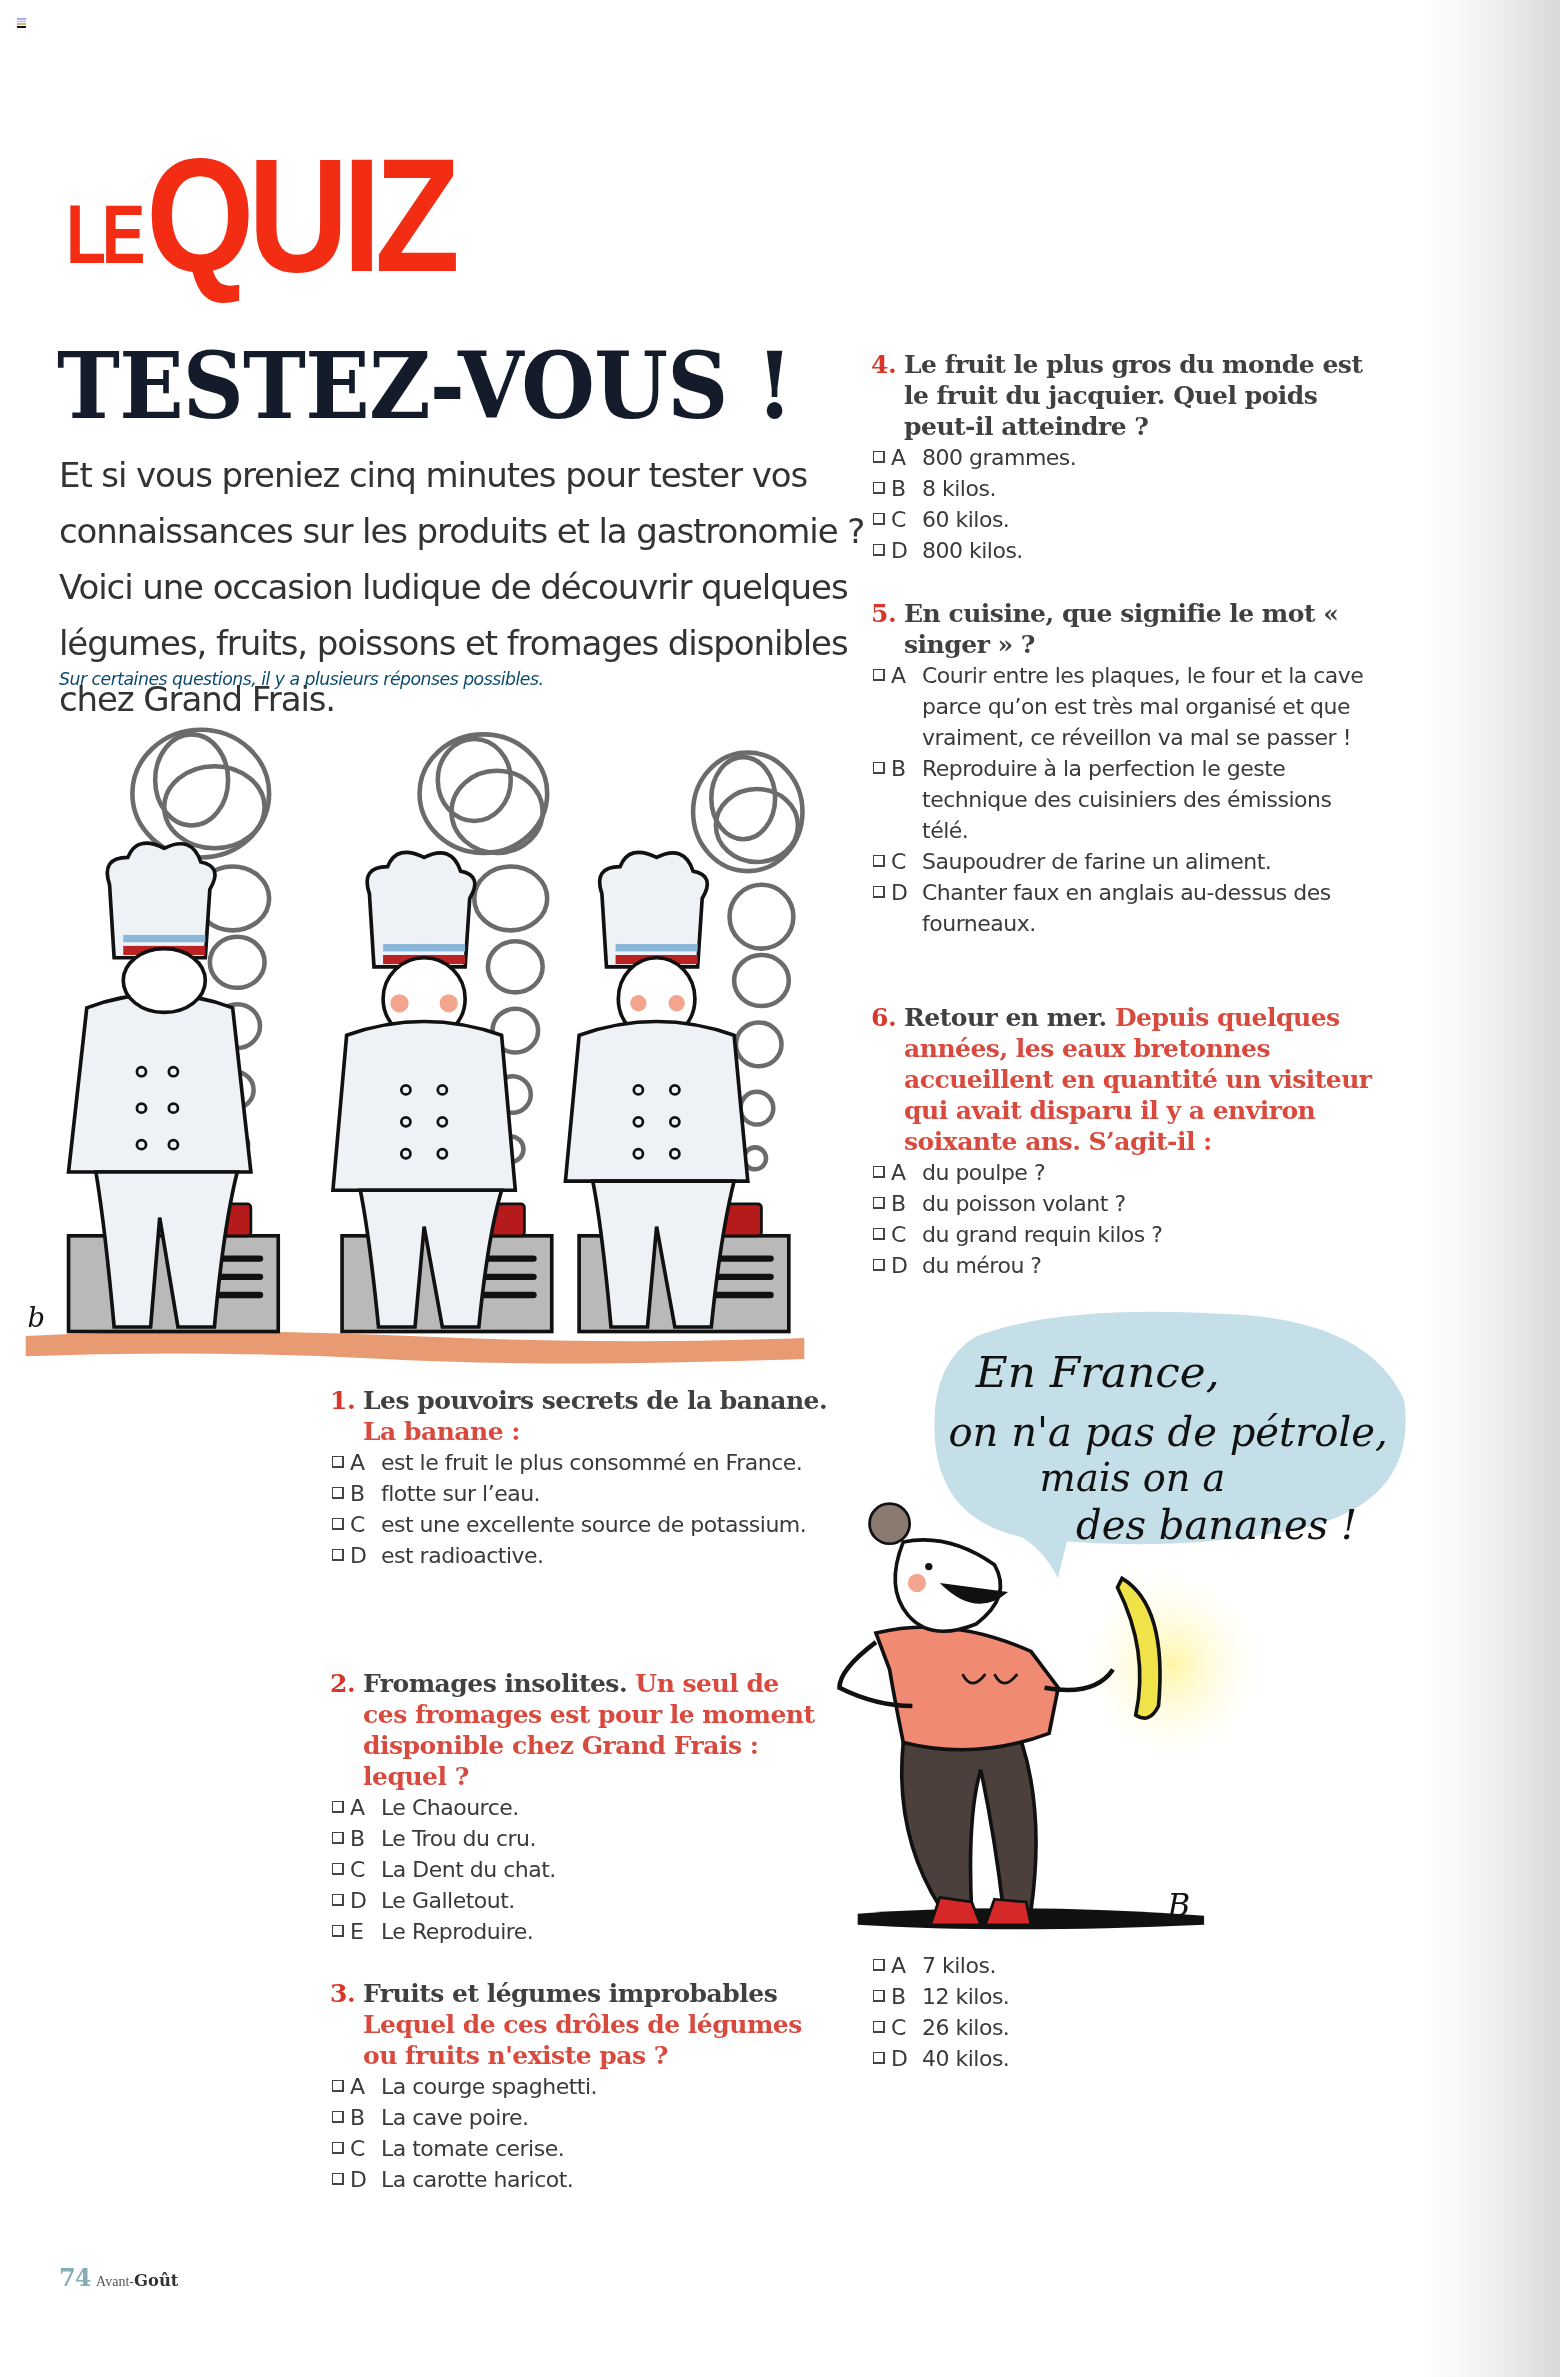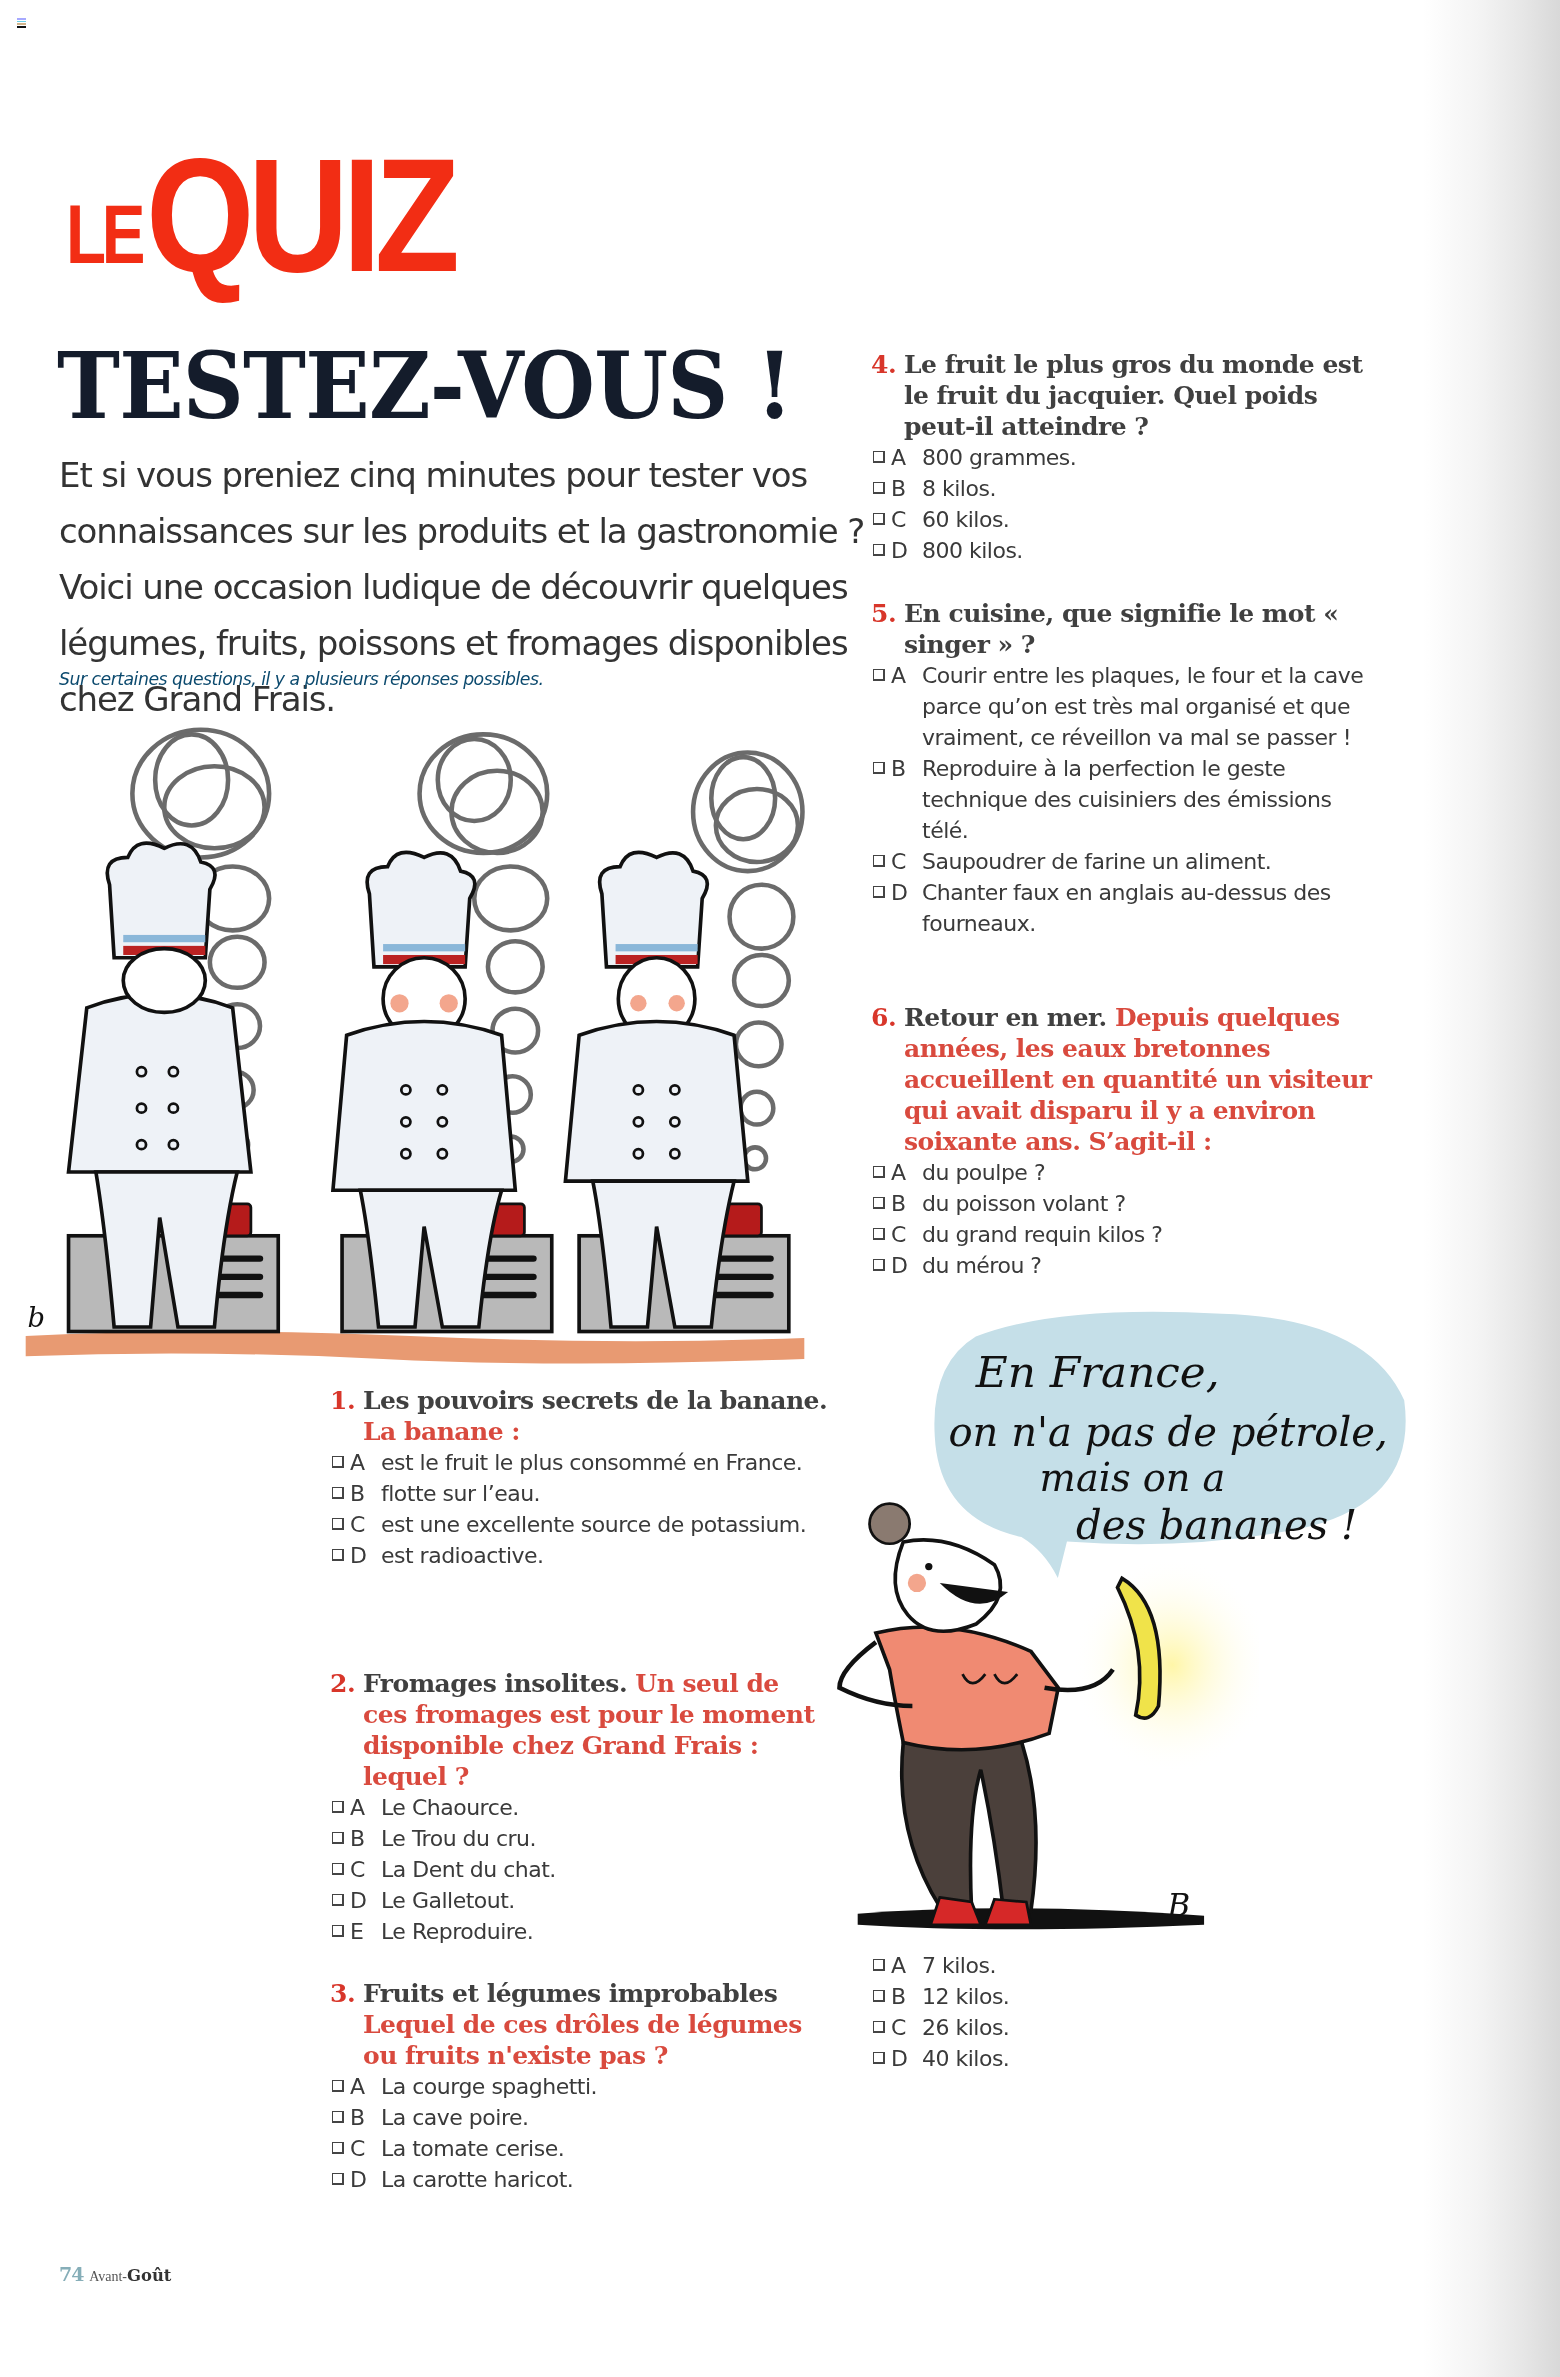--- a/index.html
+++ b/index.html
@@ -33,21 +33,21 @@
   .opt { font-family:"DejaVu Sans", sans-serif; font-size:22px; line-height:31px; color:#3a3a3a; position:relative; padding-left:33px; letter-spacing:-0.5px; }
   .opt .box { position:absolute; left:1.8px; top:9px; width:12px; height:12px; border:1.4px solid #444; border-right-width:2.7px; border-bottom-width:2.7px; box-sizing:border-box; background:#fff; }
   .opt .letter { position:absolute; left:20px; top:0; }
   .opt .txt { display:block; padding-left:18px; }
 
   .chef-illus { left:18px; top:707px; width:794px; height:661px; }
   .bubble-illus { left:921px; top:1300px; width:497px; height:278px; }
   .woman-illus { left:821px; top:1469px; width:438px; height:474px; }
 
   .footer { left:59px; top:2263px; white-space:nowrap; }
-  .footer .page { font-family:"DejaVu Serif", serif; font-weight:bold; font-size:19px; color:#86aeb8; letter-spacing:-0.9px; }
+  .footer .page { font-family:"DejaVu Serif", serif; font-weight:bold; font-size:24px; color:#86aeb8; letter-spacing:-0.9px; }
   .footer .brand1 { font-family:Liberation Serif, serif; font-size:14px; color:#555; margin-left:5.5px; }
   .footer .brand2 { font-family:"DejaVu Serif", serif; font-weight:bold; font-size:16.4px; color:#333; }
 </style>
 </head>
 <body>
 
 <div class="abs menu-icon">
   <span style="background:#a7a9ff"></span>
   <span style="background:#6ad0e8"></span>
   <span style="background:#d2b38a"></span>

